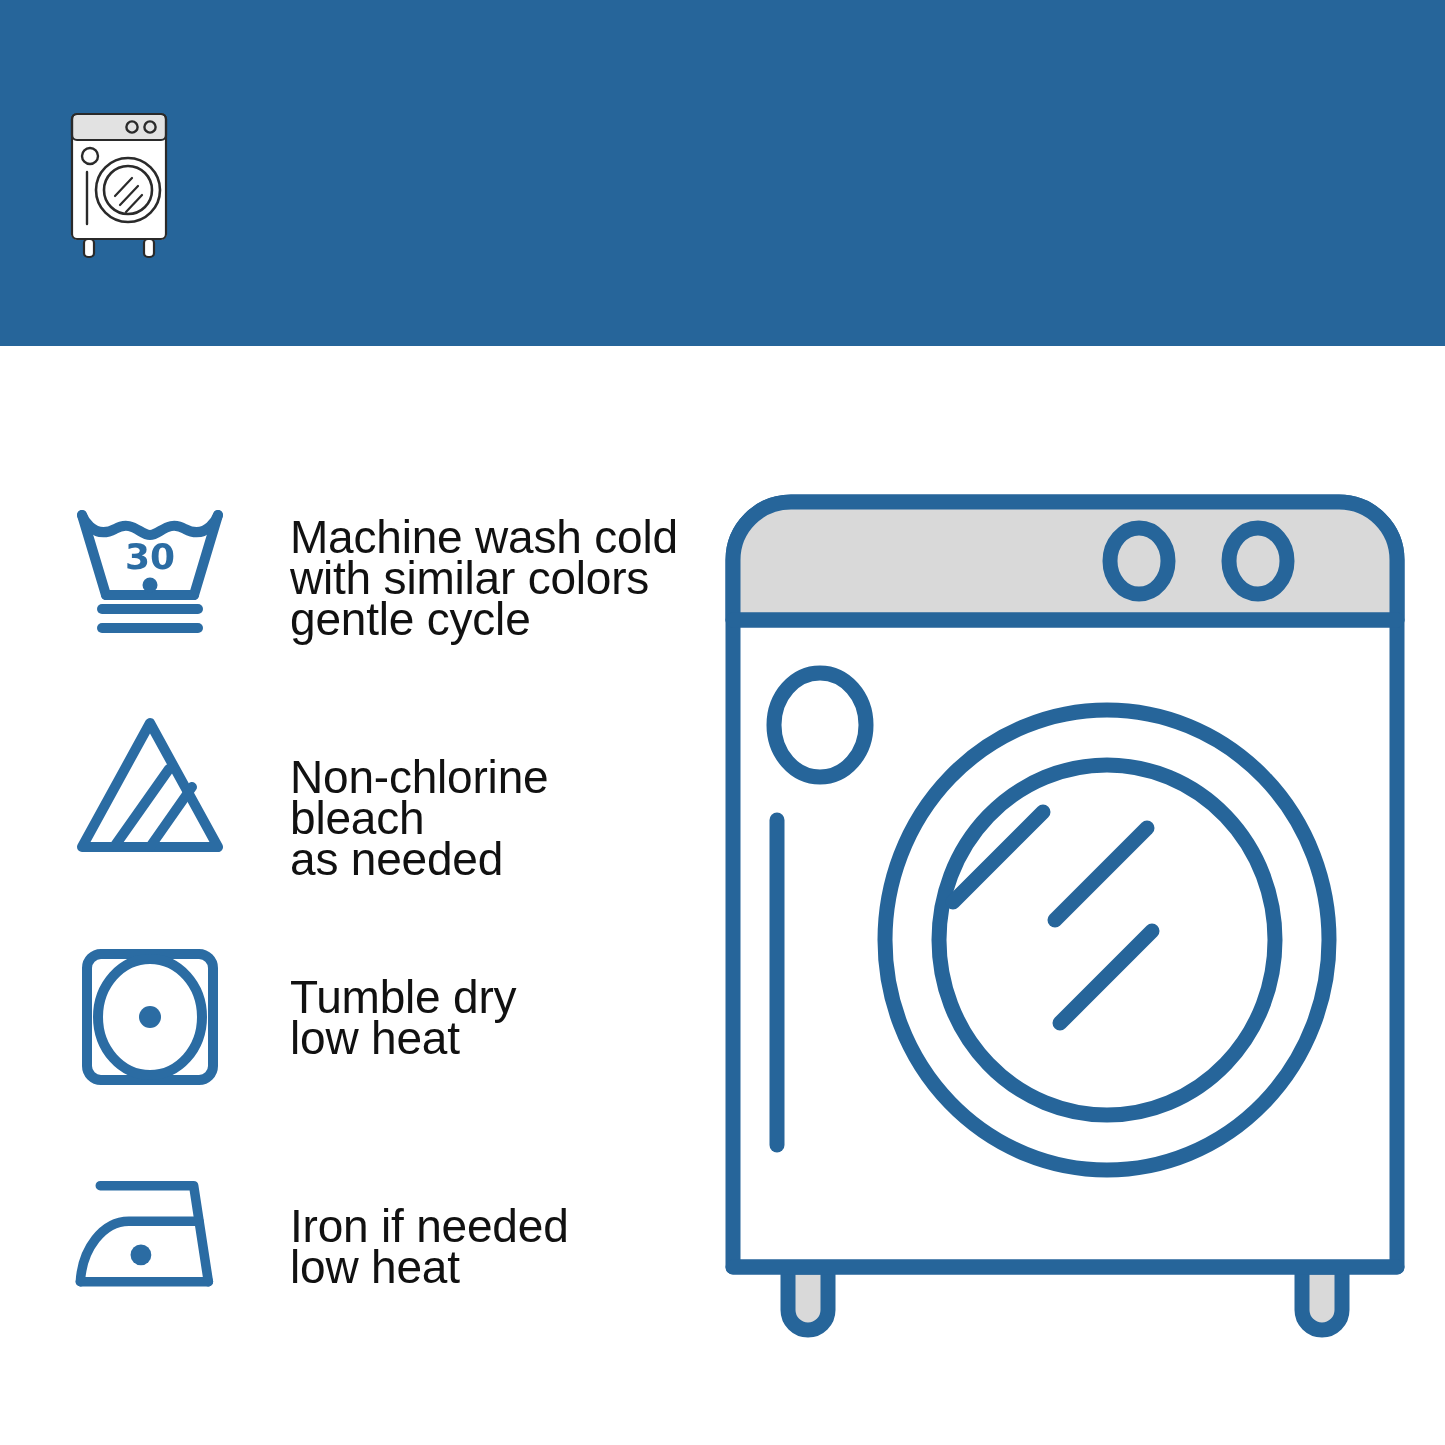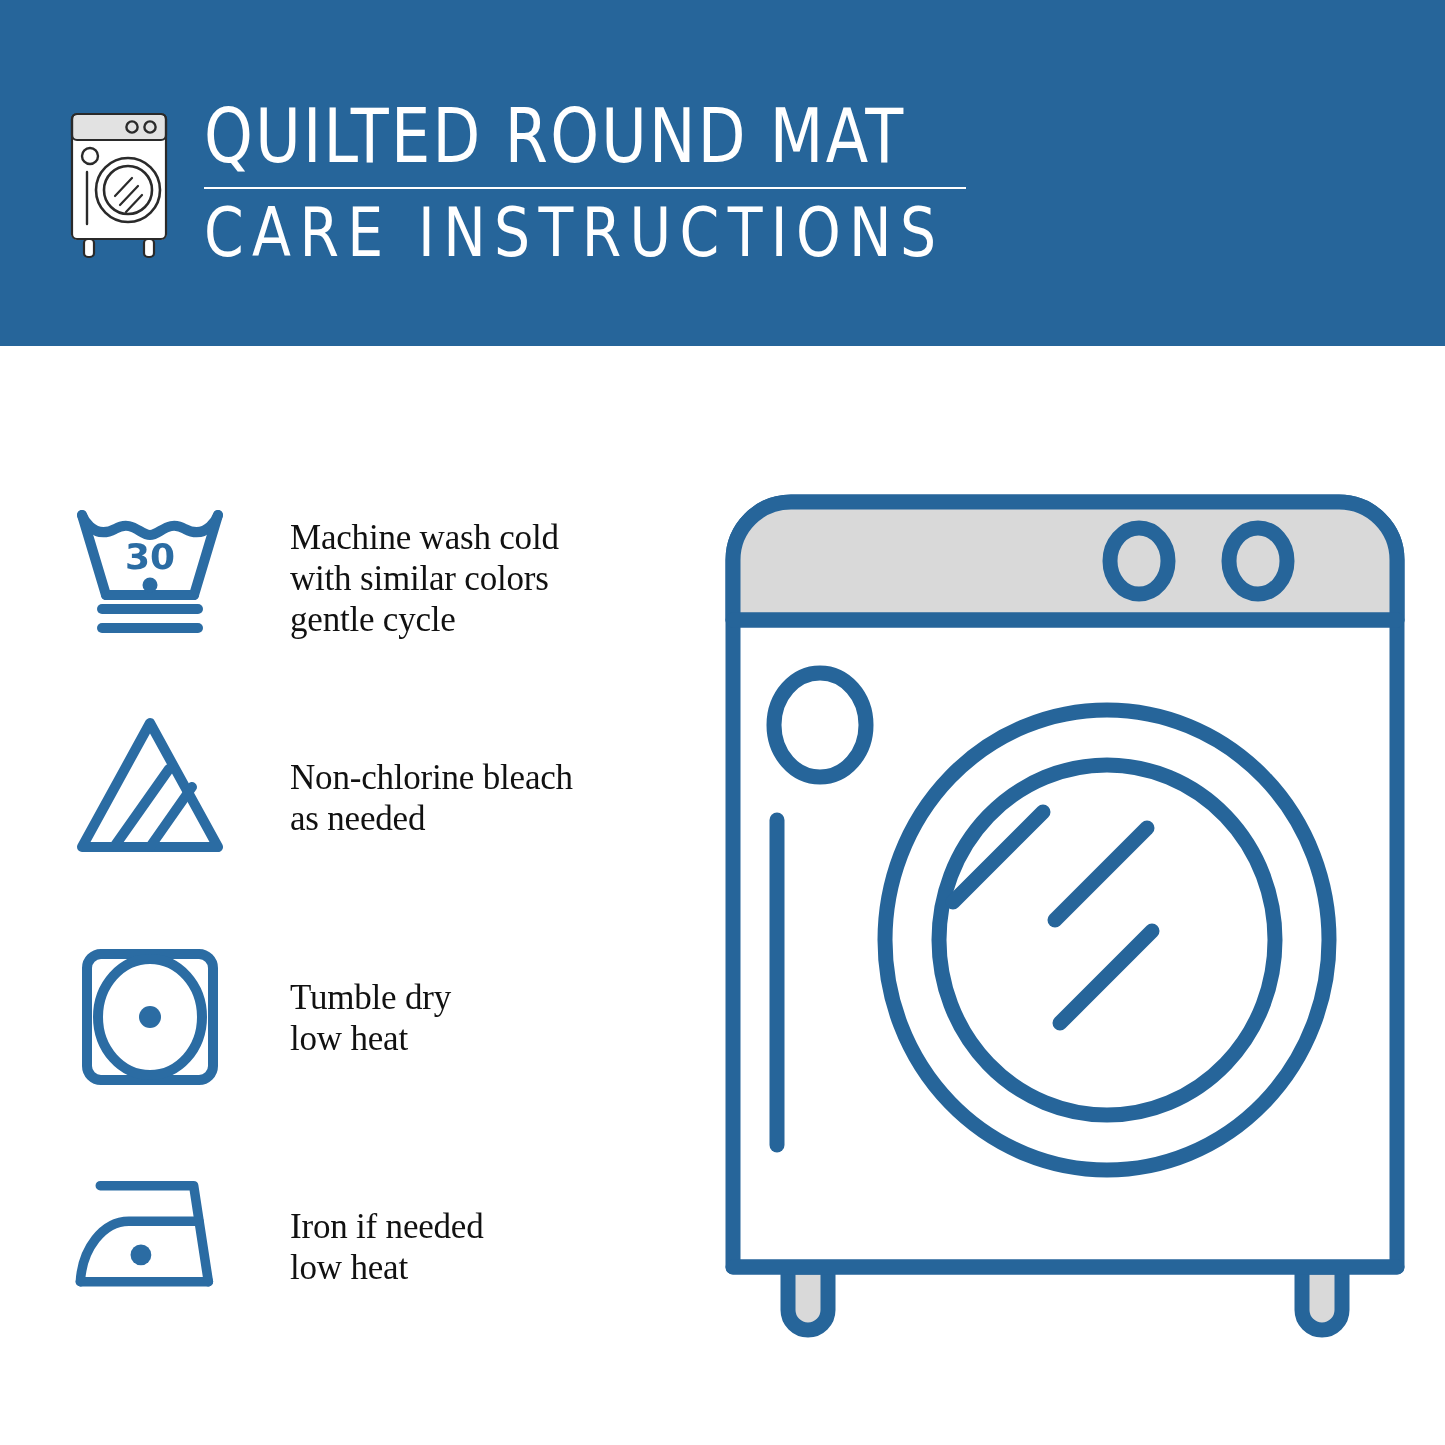--- a/index.html
+++ b/index.html
@@ -96,22 +96,22 @@
     width: 160px;
     height: 150px;
     display: flex;
     align-items: flex-start;
     justify-content: flex-start;
   }
   .care-label {
     flex: 1 1 auto;
     margin-left: 60px;
     color: #111111;
-    font-family: Liberation Serif, serif;
-    font-size: 35px;
+    font-family: Liberation Sans, sans-serif;
+    font-size: 46px;
     line-height: 41px;
     font-weight: 400;
     letter-spacing: -0.2px;
     white-space: pre-line;
   }
   .care-row-0 .care-label { padding-top: 20px; }
   .care-row-1 .care-label { padding-top: 48px; }
   .care-row-2 .care-label { padding-top: 35px; }
   .care-row-3 .care-label { padding-top: 35px; }
 
@@ -151,25 +151,20 @@
 
         <line x1="53" y1="92" x2="70" y2="74" stroke="#2a2a2a" stroke-width="2.2" stroke-linecap="round"></line>
         <line x1="58" y1="101" x2="76" y2="82" stroke="#2a2a2a" stroke-width="2.2" stroke-linecap="round"></line>
         <line x1="64" y1="108" x2="80" y2="91" stroke="#2a2a2a" stroke-width="2.2" stroke-linecap="round"></line>
 
         <rect x="22" y="135" width="10" height="18" rx="4" fill="#ffffff" stroke="#2a2a2a" stroke-width="2.2"></rect>
         <rect x="82" y="135" width="10" height="18" rx="4" fill="#ffffff" stroke="#2a2a2a" stroke-width="2.2"></rect>
       </svg>
     </div>
 
-    <div class="header-text">
-      <div class="title-main">QUILTED ROUND MAT</div>
-      <div class="title-rule"></div>
-      <div class="title-sub">CARE INSTRUCTIONS</div>
-    </div>
 
   </div>
 </div>
 
 <div class="care-list">
 
   <div class="care-row care-row-0">
     <div class="care-symbol">
       <svg viewBox="0 0 160 150" xmlns="http://www.w3.org/2000/svg">
         <g fill="none" stroke="#2B6CA3" stroke-width="10" stroke-linecap="round" stroke-linejoin="round">

